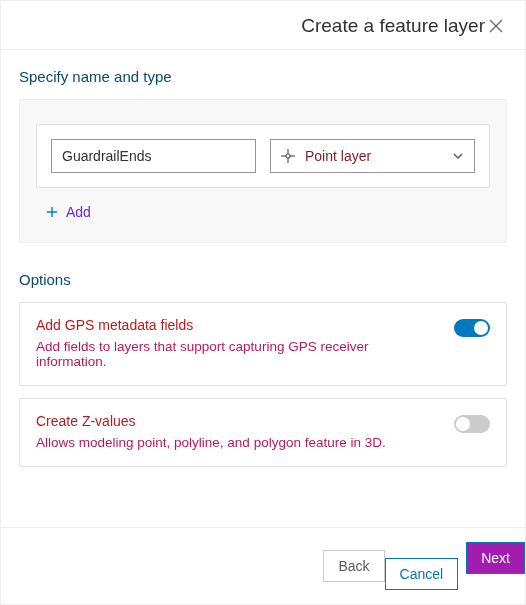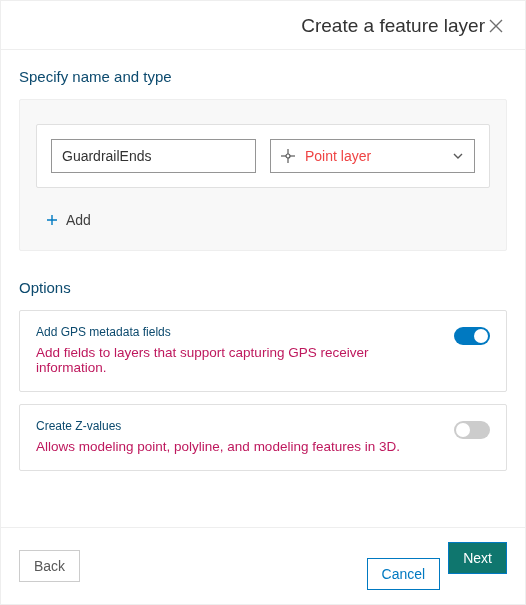--- a/index.html
+++ b/index.html
@@ -29,62 +29,62 @@
     background:#fff; border:1px solid #e0e0e0; border-radius:2px;
     padding:14px; display:flex; gap:14px;
   }
   .text-input {
     flex:1; height:34px; border:1px solid #959595; padding:0 10px;
     font-size:14px; color:#323232; background:#fff;
   }
   .select {
     flex:1; height:34px; border:1px solid #959595; background:#fff;
     display:flex; align-items:center; justify-content:space-between;
-    padding:0 10px; cursor:pointer; font-size:14px; color:#ef4444;
+    padding:0 10px; cursor:pointer; font-size:14px; color:#7f1d1d;
   }
   .select .sel-left { display:flex; align-items:center; gap:10px;}
   .add-btn {
-    margin-top:20px; margin-left:4px;
+    margin-top:12px; margin-left:4px;
     display:inline-flex; align-items:center; gap:8px;
-    background:none; border:none; color:#404040;
+    background:none; border:none; color:#6d28d9;
     font-size:14px; cursor:pointer; padding:4px 6px;
   }
   .options { margin-top:28px; margin-bottom:28px;}
   .option-card {
     border:1px solid #e0e0e0; border-radius:2px; background:#fff;
     padding:14px 16px 16px 16px; margin-bottom:12px;
     display:flex; align-items:flex-start; gap:12px;
   }
   .option-text { flex:1; }
-  .option-title { font-size:12px; color:#0c4a6e; margin:0 0 6px 0;}
+  .option-title { font-size:14px; color:#b91c1c; margin:0 0 6px 0;}
   .option-desc { font-size:13.5px; color:#be185d; margin:0;}
   .toggle {
     width:36px; height:18px; border-radius:10px; position:relative;
     border:none; cursor:pointer; flex-shrink:0; margin-top:2px;
   }
   .toggle .knob {
     position:absolute; top:2px; width:14px; height:14px; border-radius:50%;
     background:#fff; transition:left .1s;
   }
   .toggle.on  { background:#0079c1; }
   .toggle.on  .knob { left:20px; }
   .toggle.off { background:#ccc; }
   .toggle.off .knob { left:2px; }
   .footer {
-    border-top:1px solid #eee; padding:14px 18px;
-    display:flex; align-items:center; justify-content:space-between;
+    border-top:1px solid #eee; padding:14px 0;
+    display:flex; align-items:center; justify-content:flex-end;
   }
   .footer-right { display:flex; gap:8px;}
   .btn {
     height:32px; padding:0 14px; font-size:14px; cursor:pointer;
     border:1px solid transparent; background:#fff; color:#323232;
   }
   .btn.ghost   { border-color:#ccc; color:#595959; }
   .btn.outline { border-color:#0079c1; color:#0079c1;margin-top:16px; }
-  .btn.primary { background:#0f766e; color:#fff; border-color:#0079c1; }
+  .btn.primary { background:#a21caf; color:#fff; border-color:#0079c1; }
   svg { display:block; }
 </style>
 </head>
 <body>
 
 <div class="header">
   <h1>Create a feature layer</h1>
   <button class="close-btn" aria-label="Close">
     <svg width="14" height="14" viewBox="0 0 14 14">
       <path d="M1 1 L13 13 M13 1 L1 13" stroke="#6e6e6e" stroke-width="1.4" fill="none"></path>
@@ -132,21 +132,21 @@
         <p class="option-desc">Add fields to layers that support capturing GPS receiver information.</p>
       </div>
       <button class="toggle on" aria-pressed="true">
         <span class="knob"></span>
       </button>
     </div>
 
     <div class="option-card">
       <div class="option-text">
         <p class="option-title">Create Z-values</p>
-        <p class="option-desc">Allows modeling point, polyline, and modeling features in 3D.</p>
+        <p class="option-desc">Allows modeling point, polyline, and polygon feature in 3D.</p>
       </div>
       <button class="toggle off" aria-pressed="false">
         <span class="knob"></span>
       </button>
     </div>
   </div>
 </div>
 
 <div class="footer">
   <button class="btn ghost">Back</button>

